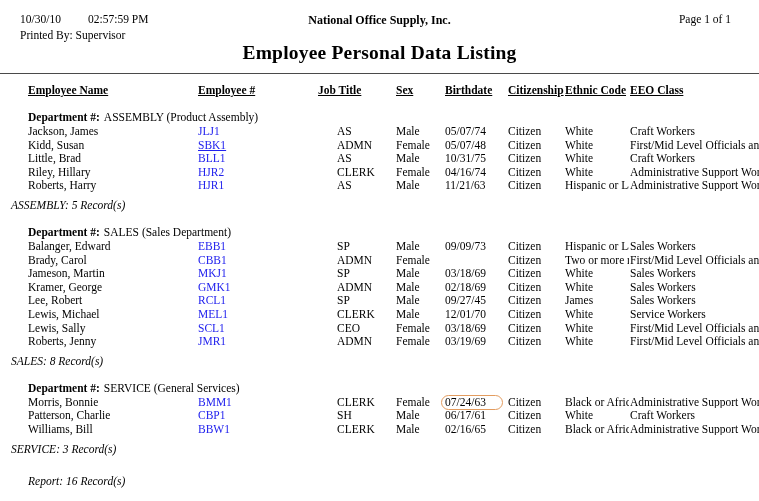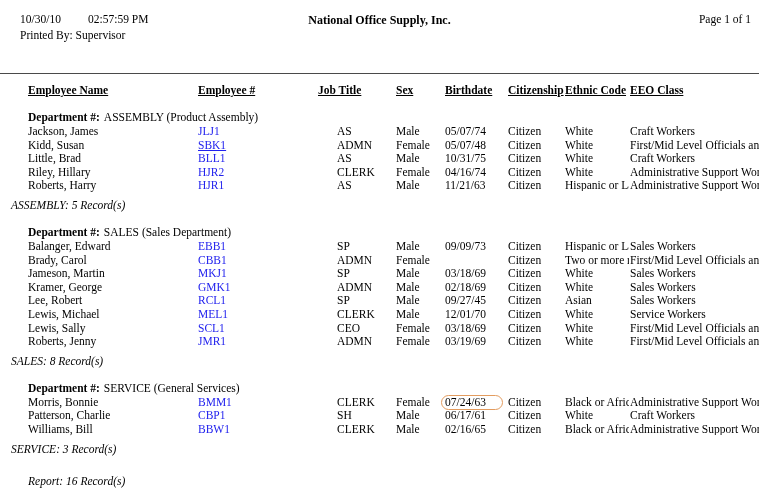--- a/index.html
+++ b/index.html
@@ -6,21 +6,21 @@
   .page{
     position:relative;width:759px;height:501px;background:#ffffff;
     font-family:"Liberation Serif","DejaVu Serif",serif;
     font-size:11.5px;color:#000;overflow:hidden;
   }
   
   .dt-date{position:absolute;left:20px;top:13px;white-space:nowrap;}
   .dt-time{position:absolute;left:88px;top:13px;white-space:nowrap;}
   .printed-by{position:absolute;left:20px;top:29px;white-space:nowrap;}
   .company{position:absolute;left:0;right:0;top:13px;text-align:center;font-weight:bold;font-size:12px;}
-  .pageinfo{position:absolute;right:8px;top:13px;white-space:nowrap;}
+  .pageinfo{position:absolute;right:28px;top:13px;white-space:nowrap;}
   .title{position:absolute;left:0;right:0;top:42px;text-align:center;font-weight:bold;font-size:19.5px;letter-spacing:.2px;}
   .rule{position:absolute;left:0;right:0;top:73px;border-top:1.5px solid #4a4a4a;}
   
   .content{position:absolute;left:0;top:84px;width:759px;margin-left:8px;}
   .colhead{position:relative;height:14px;}
   .colhead span{position:absolute;top:0;font-weight:bold;text-decoration:underline;white-space:nowrap;}
   .section .dept{position:relative;height:14px;margin-top:13px;padding-left:20px;white-space:nowrap;}
   .dept .dlabel{font-weight:bold;margin-right:4px;}
   .row{position:relative;height:13.6px;}
   .row span{position:absolute;top:0;white-space:nowrap;}
@@ -35,20 +35,21 @@
 </style>
 </head>
 <body>
 
 <div class="page">
   <span class="dt-date">10/30/10</span>
   <span class="dt-time">02:57:59 PM</span>
   <span class="printed-by">Printed By: Supervisor</span>
   <span class="company">National Office Supply, Inc.</span>
   <span class="pageinfo">Page 1 of 1</span>
+  <div class="title">Employee Personal Data Listing</div>
   <div class="rule"></div>
 
   <div class="content">
     <div class="colhead" id="colhead">
         <span style="left: 20px;">Employee Name</span>
         <span style="left: 190px;">Employee #</span>
         <span style="left: 310px;">Job Title</span>
         <span style="left: 388px;">Sex</span>
         <span style="left: 437px;">Birthdate</span>
         <span style="left: 500px;">Citizenship</span>
@@ -152,21 +153,21 @@
             <span class="clip" style="left: 557px; width: 64px;">White</span>
             <span class="clip" style="left: 622px; width: 133px;">Sales Workers</span>
           </div>
           <div class="row">
             <span style="left: 20px;">Lee, Robert</span>
             <span class="link" style="left: 190px;">RCL1</span>
             <span style="left: 329px;">SP</span>
             <span style="left: 388px;">Male</span>
             <span style="left: 437px;">09/27/45</span>
             <span style="left: 500px;">Citizen</span>
-            <span class="clip" style="left: 557px; width: 64px;">Asian</span>
+            <span class="clip" style="left: 557px; width: 64px;">James</span>
             <span class="clip" style="left: 622px; width: 133px;">Sales Workers</span>
           </div>
           <div class="row">
             <span style="left: 20px;">Lewis, Michael</span>
             <span class="link" style="left: 190px;">MEL1</span>
             <span style="left: 329px;">CLERK</span>
             <span style="left: 388px;">Male</span>
             <span style="left: 437px;">12/01/70</span>
             <span style="left: 500px;">Citizen</span>
             <span class="clip" style="left: 557px; width: 64px;">White</span>

